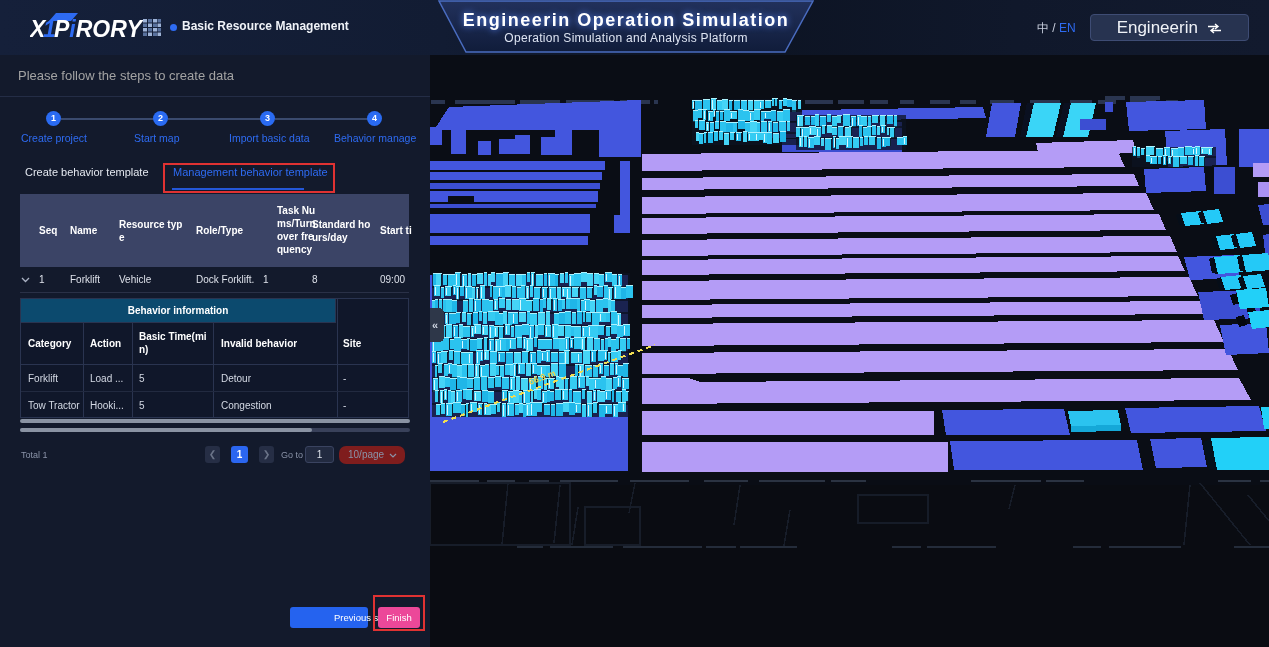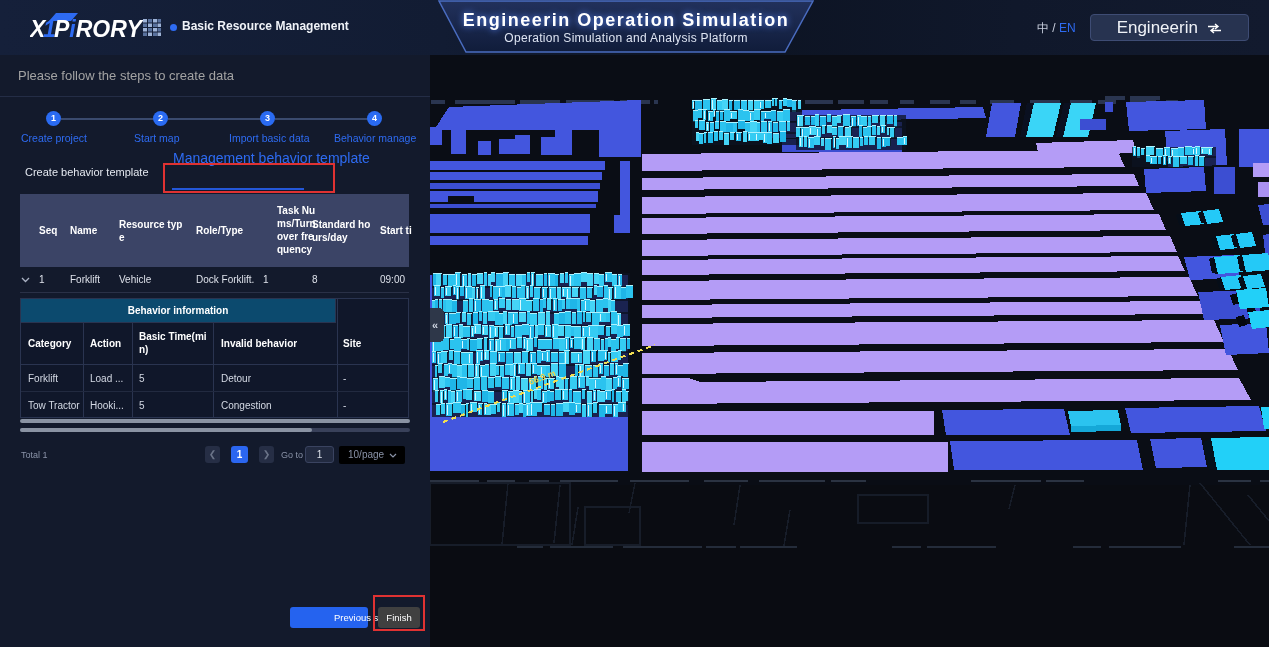--- a/index.html
+++ b/index.html
@@ -23,21 +23,21 @@
   border:1px solid #3e4c74; border-radius:4px; color:#f0f3f8; font-size:17px; text-align:center;
   line-height:25px; }
 .panel { position:absolute; left:0; top:55px; width:430px; height:592px; background:#131a2c; }
 .ptitle { position:absolute; left:18px; top:13px; font-size:13px; color:#a3a3a3; }
 .pdivide { position:absolute; left:0; top:41px; width:430px; height:1px; background:#242d46; }
 .sline { position:absolute; top:63px; height:2px; background:#3a4a6e; }
 .scirc { position:absolute; top:56px; width:15px; height:15px; border-radius:50%; background:#2a6bf2;
   color:#fff; font-size:9px; font-weight:bold; text-align:center; line-height:15px; }
 .slab { position:absolute; top:77px; font-size:10.5px; color:#2e6bf2; white-space:nowrap; }
 .tab1 { position:absolute; left:25px; top:111px; color:#e4e8f0; font-size:11px; }
-.tab2 { position:absolute; left:173px; top:95px; color:#2e6bf2; font-size:14px; }
+.tab2 { position:absolute; left:173px; top:111px; color:#2e6bf2; font-size:11px; }
 .tabline { position:absolute; left:172px; top:133px; width:132px; height:2px; background:#2457d8; }
 .redbox1 { position:absolute; left:163px; top:108px; width:172px; height:30px; border:2px solid #e03232; }
 .othead { position:absolute; left:20px; top:139px; width:389px; height:73px; background:#3b4466; }
 .ohcell { position:absolute; color:#fff; font-size:10px; font-weight:bold; line-height:13px;
   word-break:break-all; }
 .orow { position:absolute; left:20px; top:212px; width:389px; height:25px; color:#dde1ea; font-size:10px; }
 .ocell { position:absolute; top:7px; white-space:nowrap; }
 .orowline { position:absolute; left:20px; top:237px; width:389px; height:1px; background:#2a3147; }
 .itable { position:absolute; left:20px; top:243px; width:389px; height:120px; background:#10172a;
   border:1px solid #2a3450; font-size:10px; }
@@ -54,26 +54,26 @@
 .sbar2b { position:absolute; left:20px; top:373px; width:390px; height:4px; background:#39415a; border-radius:2px; }
 .sbar2 { position:absolute; left:20px; top:373px; width:292px; height:4px; background:#8a93a3; border-radius:2px; }
 .pgn { position:absolute; left:0; top:391px; width:430px; height:18px; font-size:9px; color:#8a93a8; }
 .total { position:absolute; left:21px; top:4px; }
 .pbtn { position:absolute; top:0; width:15px; height:17px; background:#262e45; border-radius:3px;
   color:#6b7488; text-align:center; line-height:17px; font-size:9px; }
 .pcur { position:absolute; left:231px; top:0; width:17px; height:17px; background:#2b66f0; border-radius:3px;
   color:#fff; font-weight:bold; text-align:center; line-height:17px; font-size:10px; }
 .goin { position:absolute; left:305px; top:0; width:29px; height:17px; background:#222a40;
   border:1px solid #3a4360; border-radius:3px; color:#dde1ea; text-align:center; line-height:16px; font-size:10px; }
-.psel { position:absolute; left:339px; top:0; width:66px; height:18px; background:#000000;
-  border-radius:2px; color:#8a93a8; font-size:10px; line-height:18px; }
+.psel { position:absolute; left:339px; top:0; width:66px; height:18px; background:#7f1d1d;
+  border-radius:7px; color:#8a93a8; font-size:10px; line-height:18px; }
 .btn { position:absolute; border-radius:3px; background:#2563ef; color:#fff; font-size:9.5px;
   text-align:center; white-space:nowrap; }
 .prevb { left:290px; top:552px; width:78px; height:21px; line-height:21px;padding-left:44px; }
-.finb { left:378px; top:552px; width:42px; height:21px; line-height:21px; background:#404040; }
+.finb { left:378px; top:552px; width:42px; height:21px; line-height:21px; background:#ec4899; }
 .redbox2 { position:absolute; left:373px; top:540px; width:52px; height:36px; border:2px solid #e03232; }
 .map { position:absolute; left:430px; top:55px; width:839px; height:592px; }
 </style>
 </head>
 <body>
 <div class="map"><svg width="839" height="592" viewBox="0 0 839 592" shape-rendering="crispEdges">
       <rect x="0" y="0" width="839" height="592" fill="#0a0d15"></rect>
       <rect x="0" y="430" width="839" height="162" fill="#0a0c12"></rect>
       <rect x="1" y="45" width="14" height="4" fill="#2a3550"></rect>
       <rect x="25" y="45" width="60" height="4" fill="#2a3550"></rect>

